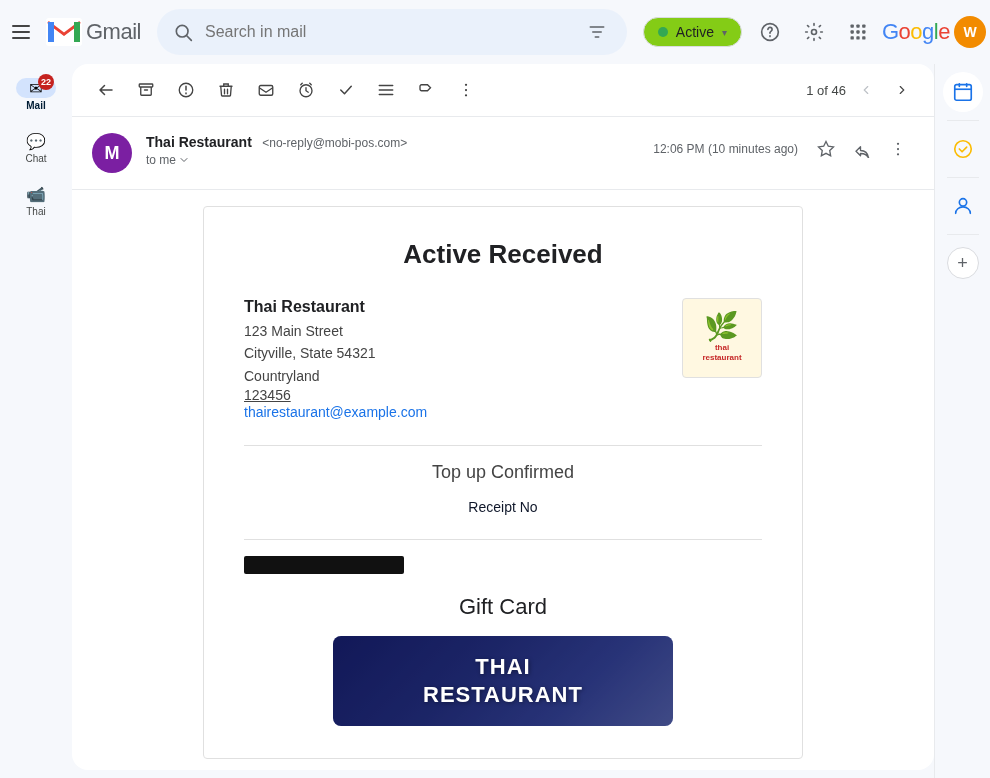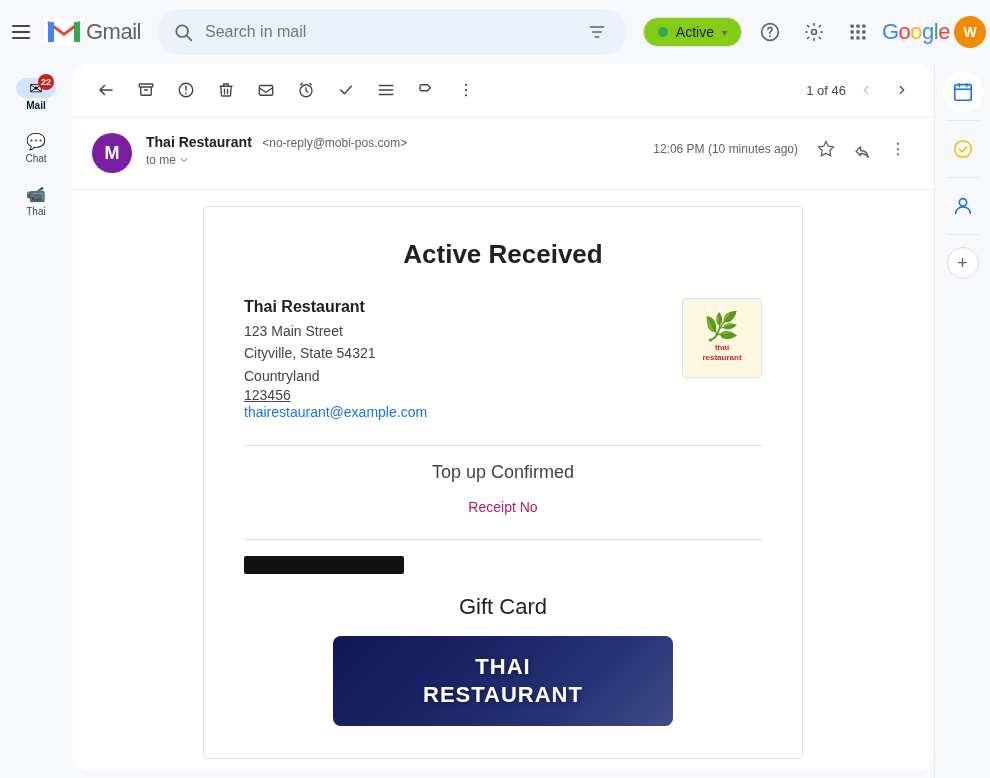--- a/index.html
+++ b/index.html
@@ -93,21 +93,21 @@
     .restaurant-email-link { font-size: 14px; color: #1a73e8; text-decoration: none; }
     .restaurant-logo { width: 80px; height: 80px; background: #fff8e1; border: 1px solid #e0e0e0; border-radius: 4px; display: flex; align-items: center; justify-content: center; overflow: hidden; }
     .logo-inner { text-align: center; }
     .logo-leaf { font-size: 28px; color: #c62828; line-height: 1; }
     .logo-text { font-size: 8px; font-weight: 700; color: #c62828; text-align: center; line-height: 1.2; margin-top: 2px; }
 
     .divider { border: none; border-top: 1px solid #e0e0e0; margin: 16px 0; }
 
     .topup-section { text-align: center; margin-bottom: 24px; }
     .topup-title { font-size: 18px; color: #444; margin-bottom: 16px; }
-    .receipt-label { font-size: 14px; color: #be185d; margin-bottom: 6px; }
+    .receipt-label { font-size: 14px; color: #0f172a; margin-bottom: 6px; }
     .receipt-no { font-size: 28px; font-weight: 400; color: #202124; letter-spacing: 0.5px; }
 
     .customer-section { margin-bottom: 20px; }
     .customer-name { font-size: 16px; font-weight: 700; color: #202124; margin-bottom: 8px; }
     .redacted-bar { width: 160px; height: 18px; background: #111; border-radius: 2px; margin-bottom: 16px; }
 
     .gift-card-title { font-size: 22px; text-align: center; font-weight: 400; color: #202124; margin-bottom: 16px; }
 
     .gift-card-img {
       width: 340px; height: 90px; background: linear-gradient(135deg, #1a237e 0%, #283593 40%, #3949ab 70%, #5c6bc0 100%);

